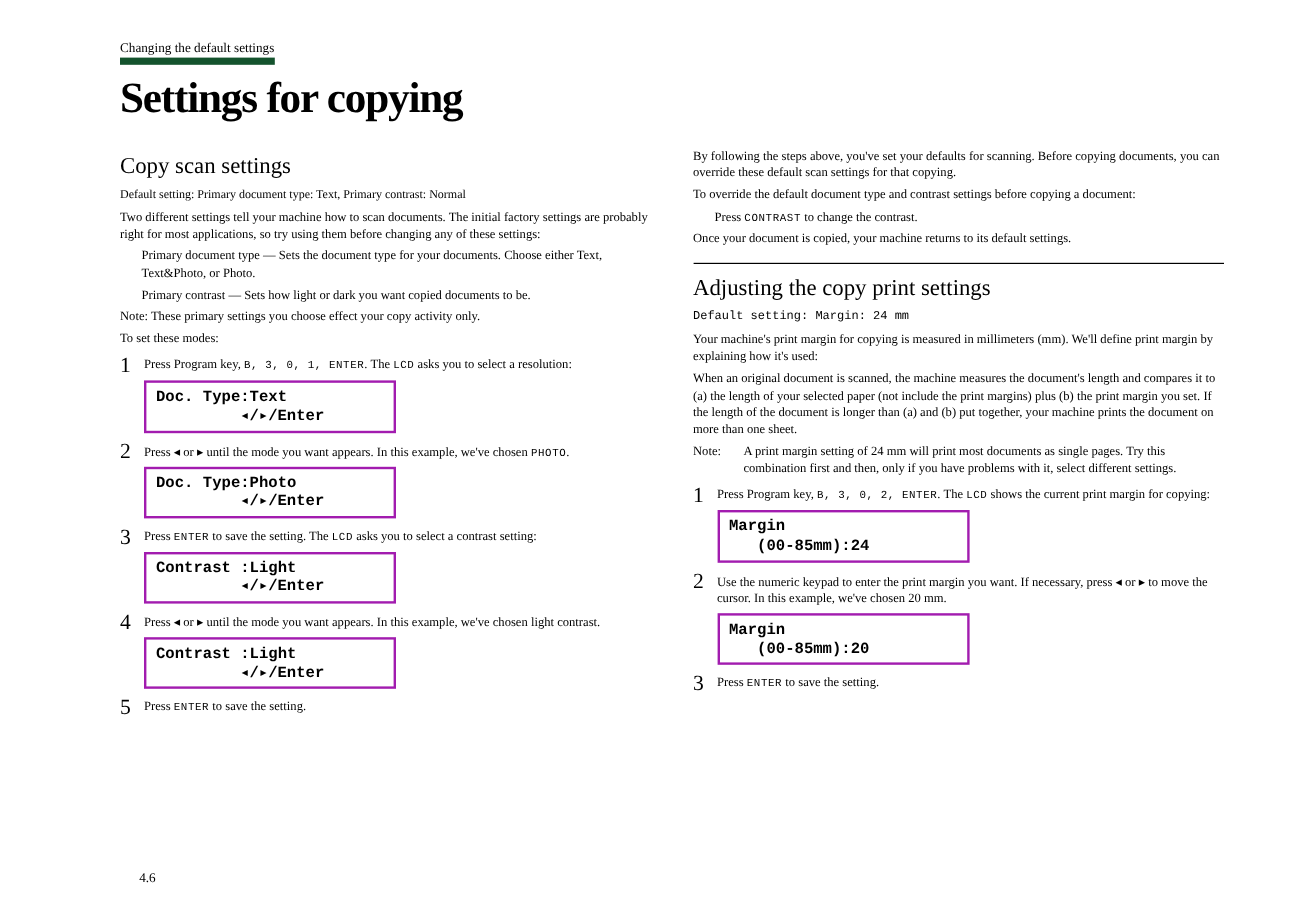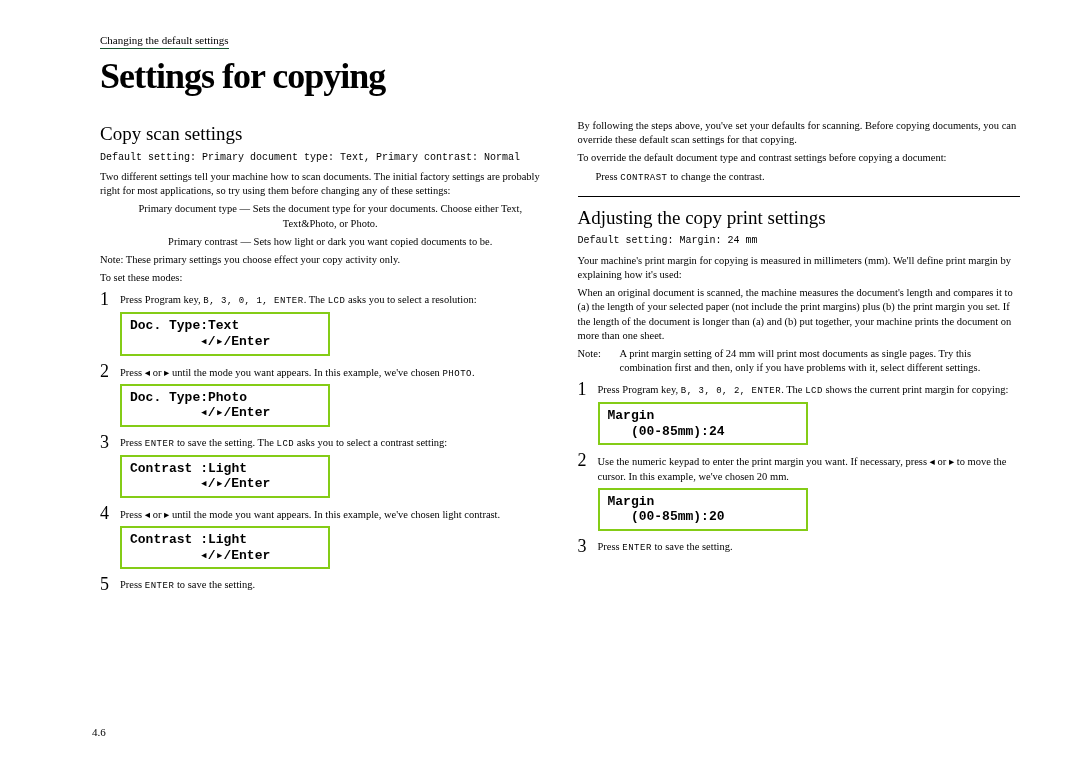--- a/index.html
+++ b/index.html
@@ -15,21 +15,21 @@
   }
   .page {
     padding: 30px 60px 30px 100px;
     box-sizing: border-box;
     width: 100%;
     height: 100%;
     position: relative;
   }
   .header-line {
     font-size: 11px;
-    border-bottom: 1px solid #14532d;
+    border-bottom: 6px solid #14532d;
     padding-bottom: 2px;
     margin-bottom: 6px;
     display: inline-block;
   }
   .main-title {
     font-size: 36px;
     font-weight: bold;
     letter-spacing: -1px;
     margin: 0 0 18px 0;
   }
@@ -43,31 +43,29 @@
     line-height: 1.35;
   }
   .section-title {
     font-size: 19px;
     font-weight: normal;
     margin: 6px 0 4px 0;
   }
   .default-line {
     font-size: 10px;
     margin-bottom: 6px;
-    font-family: Liberation Mono, monospace;
   }
   .para {
     margin: 4px 0;
   }
   .indent {
     margin-left: 18px;
   }
   .def-item {
     margin: 4px 0 4px 18px;
-    text-align: center;
   }
   .smallcaps {
     font-variant: small-caps;
     font-family: 'Courier New', monospace;
     font-size: 9px;
     letter-spacing: 0.5px;
   }
   .mono {
     font-family: 'Courier New', monospace;
     font-size: 10px;
@@ -83,21 +81,21 @@
     width: 20px;
     flex-shrink: 0;
     line-height: 1;
   }
   .step-body {
     flex: 1;
     font-size: 10.5px;
     padding-top: 3px;
   }
   .lcd {
-    border: 2px solid #84cc16;
+    border: 2px solid #a21caf;
     font-family: 'Courier New', monospace;
     font-weight: bold;
     font-size: 13px;
     padding: 4px 8px;
     margin: 4px 0 6px 20px;
     width: 210px;
     box-sizing: border-box;
     line-height: 1.2;
   }
   .lcd .lcd-line2 {
@@ -114,21 +112,21 @@
   .note-row {
     display: flex;
     margin: 4px 0;
   }
   .note-label {
     width: 42px;
     flex-shrink: 0;
   }
   .page-num {
     position: absolute;
-    left: 92px;
+    left: 116px;
     bottom: 25px;
     font-size: 11px;
   }
 </style>
 </head>
 <body>
 
 <div class="page">
   <div class="header-line">Changing the default settings</div>
   <h1 class="main-title">Settings for copying</h1>
@@ -207,20 +205,21 @@
         </div>
       </div>
     </div>
 
     <div class="col">
       <div class="para">By following the steps above, you've set your defaults for scanning. Before copying documents, you can override these default scan settings for that copying.</div>
       <div class="para">To override the default document type and contrast settings before copying a document:</div>
       <div class="para indent">
         <span>Press </span><span class="smallcaps">CONTRAST</span><span> to change the contrast.</span>
       </div>
+      <div class="para">Once your document is copied, your machine returns to its default settings.</div>
 
       <hr class="hr">
 
       <div class="section-title">Adjusting the copy print settings</div>
       <div class="default-line mono">Default setting:  Margin: 24 mm</div>
       <div class="para">Your machine's print margin for copying is measured in millimeters (mm). We'll define print margin by explaining how it's used:</div>
       <div class="para">When an original document is scanned, the machine measures the document's length and compares it to (a) the length of your selected paper (not include the print margins) plus (b) the print margin you set. If the length of the document is longer than (a) and (b) put together, your machine prints the document on more than one sheet.</div>
 
       <div class="note-row">
         <div class="note-label">Note:</div>

